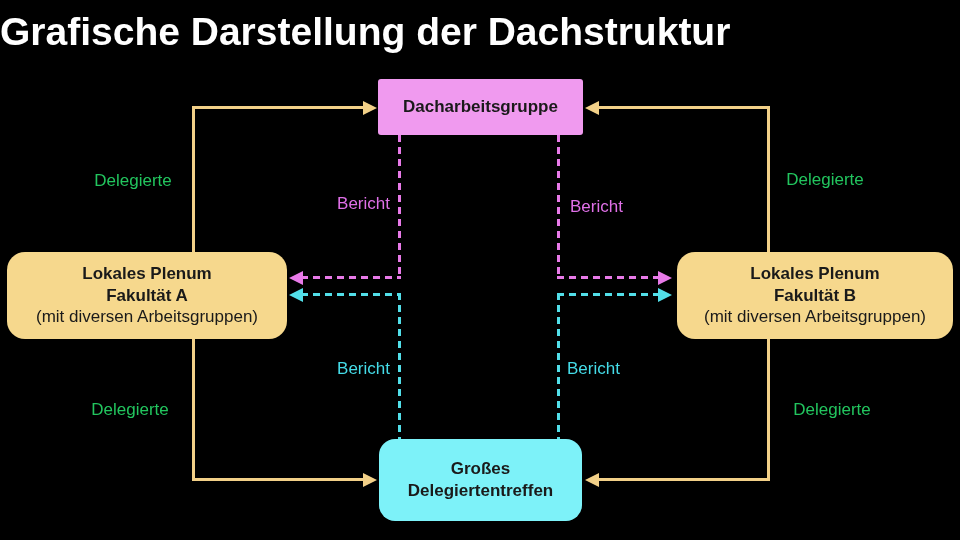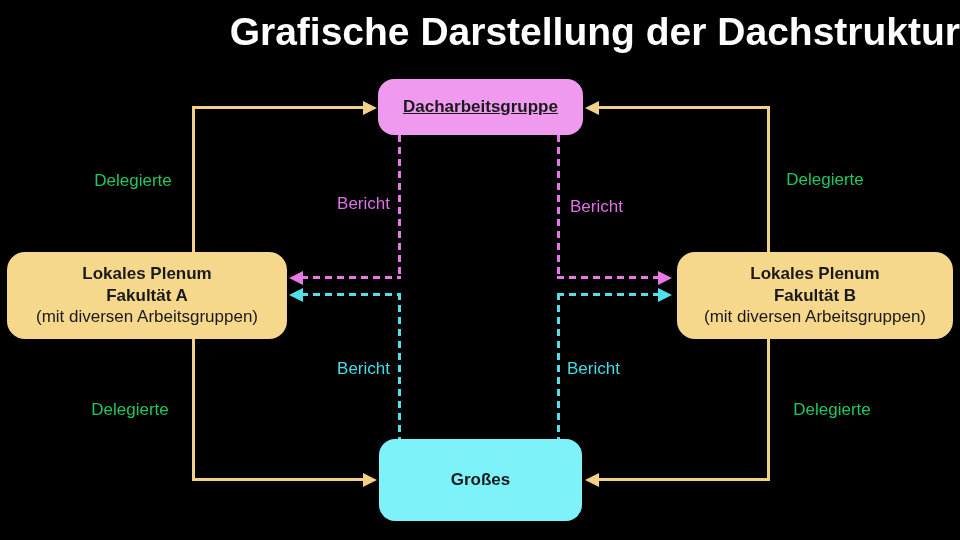--- a/index.html
+++ b/index.html
@@ -2,30 +2,30 @@
 <html><head>
 <meta charset="utf-8">
 <style>
   html,body { margin:0; padding:0; background:#000; }
   #canvas {
     position:relative; width:960px; height:540px; background:#000000;
     font-family:"Liberation Sans", sans-serif; overflow:hidden;
   }
   .abs { position:absolute; }
   #title {
-    left:0; top:10px; width:960px; text-align:right;
+    left:0; top:10px; width:960px; text-align:left;
     color:#ffffff; font-size:39px; font-weight:bold; letter-spacing:0px;
   }
   .node {
     box-sizing:border-box; display:flex; flex-direction:column;
     align-items:center; justify-content:center;
     color:#1a1a1a; font-size:17px; text-align:center; line-height:1.28;
   }
   .node .bold { font-weight:bold; }
-  #node-dach { left:378px; top:79px;  width:205px; height:56px; background:#f09aef; border-radius:16px;text-decoration:underline; }
+  #node-dach { left:378px; top:79px;  width:205px; height:56px; background:#f09aef; border-radius:3px; }
   #node-plenum-a { left:7px;   top:252px; width:280px; height:87px; background:#f6d88d; border-radius:18px; }
   #node-plenum-b { left:677px; top:252px; width:276px; height:87px; background:#f6d88d; border-radius:18px; }
   #node-treffen { left:379px; top:439px; width:203px; height:82px; background:#7df2f9; border-radius:16px; }
 
   
   .solid-h { height:3px; background:currentColor; }
   .solid-v { width:3px;  background:currentColor; }
   .dash-h  { height:3px; background:repeating-linear-gradient(90deg,  currentColor 0 7px, transparent 7px 12px); }
   .dash-v  { width:3px;  background:repeating-linear-gradient(180deg, currentColor 0 7px, transparent 7px 12px); }
   .yellow  { color:#f2d088; }
@@ -61,20 +61,21 @@
   </div>
 
   <div id="node-plenum-b" class="abs node">
     <span class="bold">Lokales Plenum</span>
     <span class="bold">Fakultät B</span>
     <span>(mit diversen Arbeitsgruppen)</span>
   </div>
 
   <div id="node-treffen" class="abs node">
     <span class="bold">Großes</span>
+    <span class="bold">Delegiertentreffen</span>
   </div>
 
   <div class="abs solid-v yellow" style="left:192px; top:106px; height:146px;"></div>
   <div class="abs solid-h yellow" style="left:192px; top:106px; width:172px;"></div>
   <div class="abs arr r yellow" style="left:363px; top:101px;"></div>
 
   <div class="abs solid-v yellow" style="left:767px; top:106px; height:146px;"></div>
   <div class="abs solid-h yellow" style="left:599px; top:106px; width:171px;"></div>
   <div class="abs arr l yellow" style="left:585px; top:101px;"></div>
 

